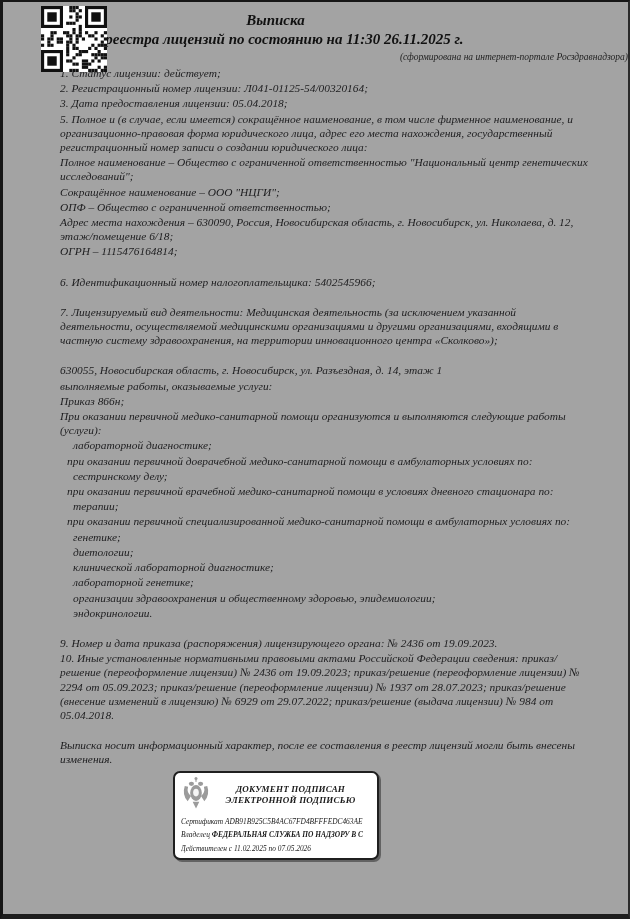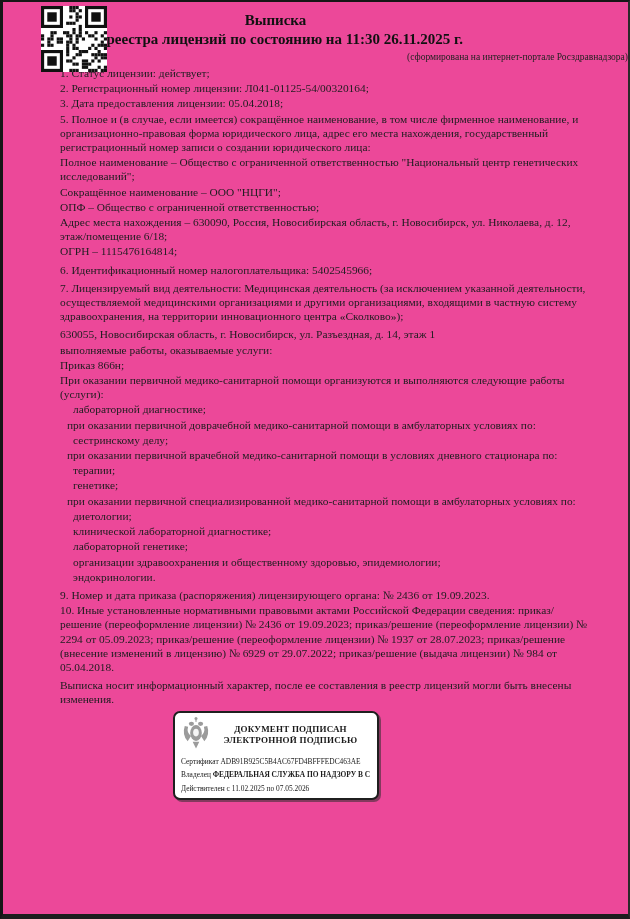--- a/index.html
+++ b/index.html
@@ -1,27 +1,28 @@
 <!DOCTYPE html>
 <html><head>
 <meta charset="utf-8">
 <style>
   html,body { margin:0; padding:0; background:#ffffff; }
   .page {
     position:relative;
     width:630px; height:919px;
     box-sizing:border-box;
-    background:#ec4899;
+    background:#a3a3a3;
     border-top:2px solid #161616;
     border-left:3px solid #161616;
     border-right:2px solid #2a2a2a;
     border-bottom:5px solid #1d1d1d;
     overflow:hidden;
     font-family:"Liberation Serif", serif;
     color:#1d1d1f;
+    font-style:italic;
   }
   .qr {
     position:absolute; left:38px; top:4px;
     width:66px; height:66px;
   }
   .qr svg { width:100%; height:100%; display:block; }
   .title-block {
     width:545px;
     padding-top:9px;
     text-align:center;
@@ -40,21 +41,21 @@
   }
   .doc-body {
     margin:4px 45px 0 57px;
     width:528px;
     font-size:11.4px;
     line-height:14.2px;
   }
   .para { margin:1px 0 0 0; text-indent:0; }
   .para.indent-1 { text-indent:7px; }
   .para.indent-2 { text-indent:13px; }
-  .para.gap { margin-top:4px; }
+  .para.gap { margin-top:16px; }
   .stamp {
     box-sizing:border-box;
     margin:4px 0 0 170px;
     width:206px;
     min-height:80px;
     background:#ffffff;
     border:2px solid #1f1f1f;
     border-radius:7px;
     box-shadow:2px 2px 0 rgba(45,45,45,0.55);
     padding:3px 7px 4px 6px;
@@ -229,22 +230,22 @@
       <p class="para indent-0 gap">7. Лицензируемый вид деятельности: Медицинская деятельность (за исключением указанной деятельности, осуществляемой медицинскими организациями и другими организациями, входящими в частную систему здравоохранения, на территории инновационного центра «Сколково»);</p>
       <p class="para indent-0 gap">630055, Новосибирская область, г. Новосибирск, ул. Разъездная, д. 14, этаж 1</p>
       <p class="para indent-0">выполняемые работы, оказываемые услуги:</p>
       <p class="para indent-0">Приказ 866н;</p>
       <p class="para indent-0">При оказании первичной медико-санитарной помощи организуются и выполняются следующие работы (услуги):</p>
       <p class="para indent-2">лабораторной диагностике;</p>
       <p class="para indent-1">при оказании первичной доврачебной медико-санитарной помощи в амбулаторных условиях по:</p>
       <p class="para indent-2">сестринскому делу;</p>
       <p class="para indent-1">при оказании первичной врачебной медико-санитарной помощи в условиях дневного стационара по:</p>
       <p class="para indent-2">терапии;</p>
+      <p class="para indent-1">при оказании первичной специализированной медико-санитарной помощи в амбулаторных условиях по:</p>
       <p class="para indent-2">генетике;</p>
-      <p class="para indent-1">при оказании первичной специализированной медико-санитарной помощи в амбулаторных условиях по:</p>
       <p class="para indent-2">диетологии;</p>
       <p class="para indent-2">клинической лабораторной диагностике;</p>
       <p class="para indent-2">лабораторной генетике;</p>
       <p class="para indent-2">организации здравоохранения и общественному здоровью, эпидемиологии;</p>
       <p class="para indent-2">эндокринологии.</p>
       <p class="para indent-0 gap">9. Номер и дата приказа (распоряжения) лицензирующего органа: № 2436 от 19.09.2023.</p>
       <p class="para indent-0">10. Иные установленные нормативными правовыми актами Российской Федерации сведения: приказ/решение (переоформление лицензии) № 2436 от 19.09.2023; приказ/решение (переоформление лицензии) № 2294 от 05.09.2023; приказ/решение (переоформление лицензии) № 1937 от 28.07.2023; приказ/решение (внесение изменений в лицензию) № 6929 от 29.07.2022; приказ/решение (выдача лицензии) № 984 от 05.04.2018.</p>
       <p class="para indent-0 gap">Выписка носит информационный характер, после ее составления в реестр лицензий могли быть внесены изменения.</p>
     </div>
 

